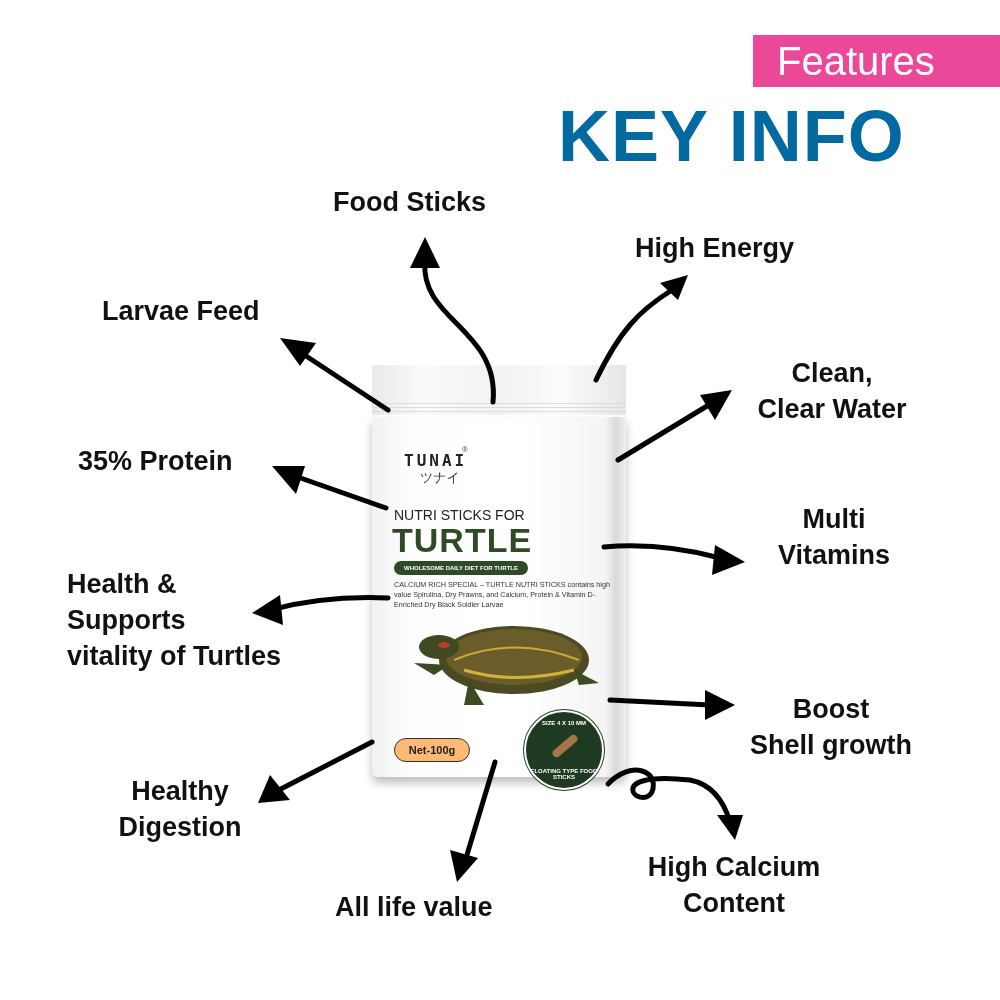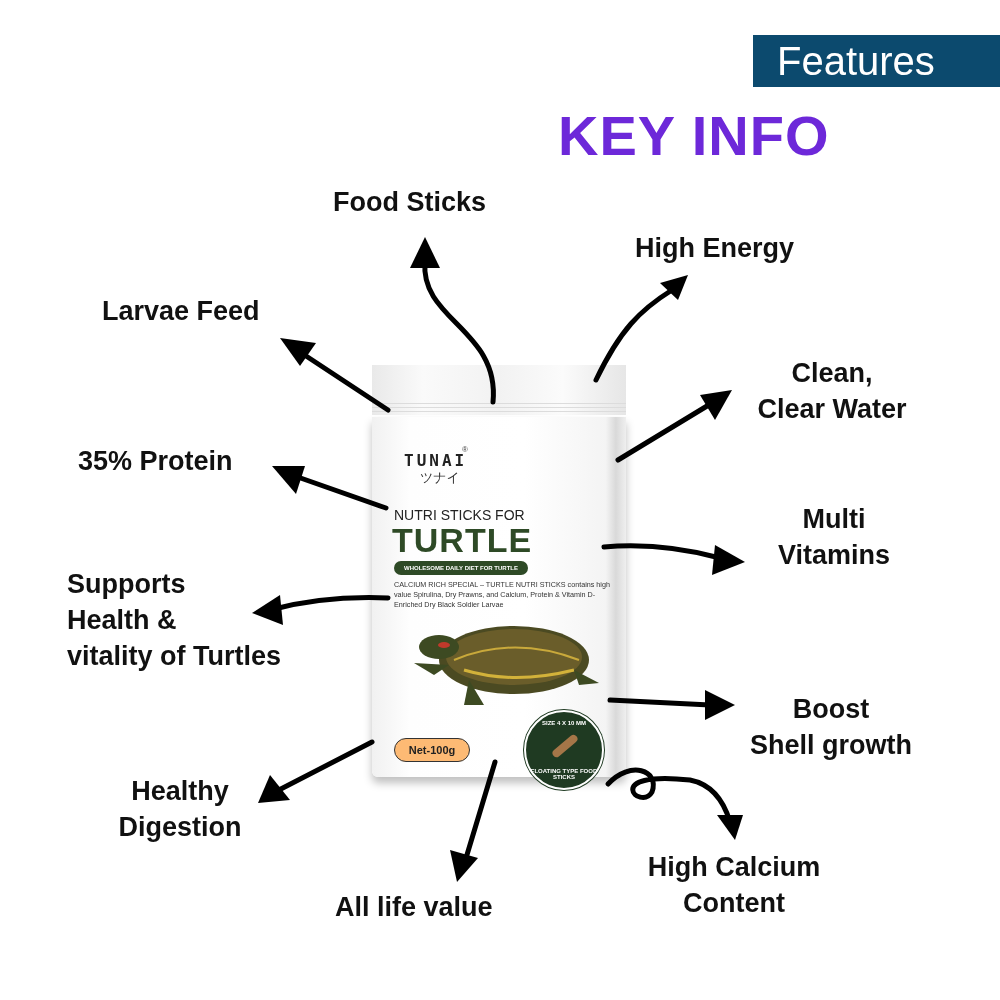--- a/index.html
+++ b/index.html
@@ -1,19 +1,19 @@
 <!DOCTYPE html>
 <html><head>
   <meta charset="utf-8">
   <style>
     html, body { margin:0; padding:0; background:#fff; }
     body { width:1000px; height:1000px; position:relative; overflow:hidden; font-family:"Liberation Sans", sans-serif; }
     .abs { position:absolute; }
-    .features-badge { left:753px; top:35px; width:247px; height:52px; background:#0c4a6e; color:#fff; font-size:40px; line-height:52px; padding-left:24px; box-sizing:border-box; }
-    .key-info { left:558px; top:86px; font-size:56px; font-weight:bold; color:#6d28d9; letter-spacing:1px; line-height:100px; white-space:nowrap; }
+    .features-badge { left:753px; top:35px; width:247px; height:52px; background:#ec4899; color:#fff; font-size:40px; line-height:52px; padding-left:24px; box-sizing:border-box; }
+    .key-info { left:558px; top:86px; font-size:72px; font-weight:bold; color:#0369a1; letter-spacing:1px; line-height:100px; white-space:nowrap; }
     .label { font-weight:bold; font-size:27px; color:#111; line-height:36px; white-space:nowrap; }
     .center { text-align:center; }
     svg.arrows { position:absolute; left:0; top:0; width:1000px; height:1000px; pointer-events:none; }
     
     .bag { left:372px; top:365px; width:254px; height:420px; }
     .bag-top { position:absolute; left:0; top:0; width:254px; height:50px; background:linear-gradient(90deg,#e9e9e9,#fafafa 20%,#f2f2f2 50%,#fbfbfb 75%,#e6e6e6); }
     .bag-top .seal { position:absolute; left:0; right:0; height:1px; background:#dcdcdc; }
     .bag-body { position:absolute; left:0; top:52px; width:254px; height:360px; background:linear-gradient(90deg,#f1f1f1,#fefefe 15%,#ffffff 60%,#f4f4f4 92%,#d9d9d9 96%,#efefef); border-radius:0 0 6px 6px; box-shadow:0 6px 8px rgba(0,0,0,0.25); }
     .brand { position:absolute; left:32px; top:86px; font-family:"DejaVu Sans Mono", monospace; font-weight:bold; font-size:16px; letter-spacing:3px; color:#222; }
     .brand-reg { position:absolute; left:90px; top:80px; font-size:8px; color:#444; }
@@ -103,22 +103,22 @@
 <div class="abs label center" style="left:748px;top:355px;width:168px">
   <div>Clean,</div>
   <div>Clear Water</div>
 </div>
 <div class="abs label" style="left:78px;top:443px">35% Protein</div>
 <div class="abs label center" style="left:770px;top:501px;width:128px">
   <div>Multi</div>
   <div>Vitamins</div>
 </div>
 <div class="abs label" style="left:67px;top:566px">
+  <div>Health &amp;</div>
   <div>Supports</div>
-  <div>Health &amp;</div>
   <div>vitality of Turtles</div>
 </div>
 <div class="abs label center" style="left:740px;top:691px;width:182px">
   <div>Boost</div>
   <div>Shell growth</div>
 </div>
 <div class="abs label center" style="left:110px;top:773px;width:140px">
   <div>Healthy</div>
   <div>Digestion</div>
 </div>

